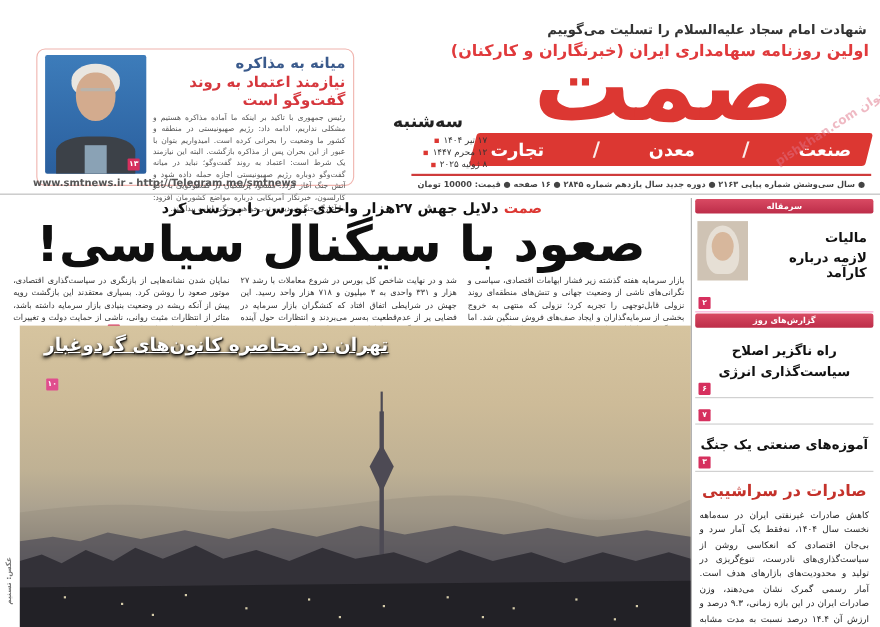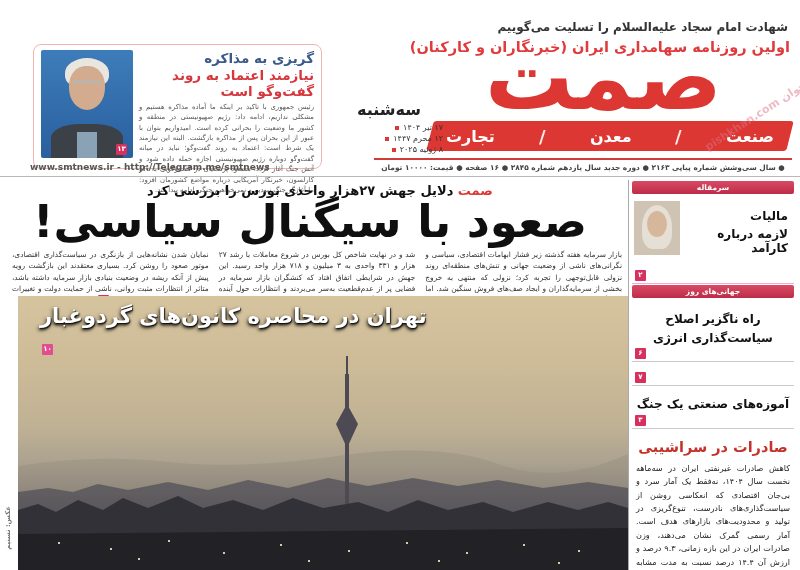--- a/index.html
+++ b/index.html
@@ -62,23 +62,23 @@
   .headline { position:absolute; top:195px; left:30px; width:560px; text-align:center;
               font-size:45px; font-weight:bold; color:#0f0f0f; letter-spacing:-1px; }
   .lead-cols { position:absolute; top:249px; right:178px; left:12px; height:46px;
                display:flex; gap:10px; direction:rtl; }
   .lead-col { flex:1; font-size:7.4px; color:#333; text-align:justify; line-height:1.52; }
 
   
   .photo { position:absolute; top:296px; left:18px; width:610px; height:274px; overflow:hidden;
            background:linear-gradient(180deg,#d6c49f 0%, #cdbb98 26%, #bfb194 48%, #a9a08f 62%, #7d7872 76%, #47454a 88%, #2c2b2f 100%); }
   .photo svg { position:absolute; inset:0; }
-  .photo-caption { position:absolute; top:8px; left:22px; font-size:21px; font-weight:bold; color:#fff;
+  .photo-caption { position:absolute; top:8px; left:22px; font-size:17px; font-weight:bold; color:#fff;
                    text-shadow:0 2px 3px rgba(0,0,0,.8), 1px 1px 1px rgba(0,0,0,.7), -1px 2px 4px rgba(0,0,0,.55);
-                   white-space:nowrap; }
+                   white-space:nowrap;text-decoration:underline; }
   .caption-badge { position:absolute; top:48px; left:24px; background:#e04e8e; }
   .photo-credit { position:absolute; left:0; top:492px; width:16px; height:72px;
                   display:flex; align-items:center; justify-content:center; }
   .photo-credit span { transform:rotate(-90deg); white-space:nowrap; font-size:6.8px; color:#777; font-weight:bold; }
 
   
   .sidebar { position:absolute; top:180px; right:4px; width:166px; height:388px;
              border-right:none; }
   .sidebar::before { content:""; position:absolute; left:-2px; top:0; bottom:-2px; border-left:1px solid #aaa; }
   .band { height:13px; margin:1px 2px 3px; background:linear-gradient(180deg,#d94a63,#bd2d49);
@@ -127,35 +127,35 @@
         <span class="sq"></span>
     </div>
     <div class="date-row">
       <span class="txt">۸ ژوئیه ۲۰۲۵</span>
         <span class="sq"></span>
     </div>
   </div>
 
   <div class="nego-box">
     <div class="nego-text">
-      <div class="nego-title1">گریزی به مذاکره</div>
+      <div class="nego-title1">میانه به مذاکره</div>
       <div class="nego-title2">نیازمند اعتماد به روند گفت‌وگو است</div>
       <div class="nego-body">رئیس جمهوری با تاکید بر اینکه ما آماده مذاکره هستیم و مشکلی نداریم، ادامه داد: رژیم صهیونیستی در منطقه و کشور ما وضعیت را بحرانی کرده است. امیدواریم بتوان با عبور از این بحران پس از مذاکره بازگشت. البته این نیازمند یک شرط است: اعتماد به روند گفت‌وگو؛ نباید در میانه گفت‌وگو دوباره رژیم صهیونیستی اجازه حمله داده شود و آتش جنگ آغاز گردد. مسعود پزشکیان در گفت‌وگویی با تاکر کارلسون، خبرنگار آمریکایی درباره مواضع کشورمان افزود: ما آغازگر جنگ نبودیم و نمی‌خواهیم جنگی ادامه پیدا کند.</div>
     </div>
     <div class="nego-photo">
       <div class="p-hair"></div>
       <div class="p-face"></div>
       <div class="p-brow"></div>
       <div class="p-suit"></div>
       <div class="p-shirt"></div>
       <span class="page-badge nego-badge">۱۳</span>
     </div>
   </div>
 
-  <div class="info-line">● سال سی‌وشش شماره پیاپی ۲۱۶۳ ● دوره جدید سال یازدهم شماره ۲۸۴۵ ● ۱۶ صفحه ● قیمت: ۱۰۰۰۰ تومان</div>
+  <div class="info-line">● سال سی‌وشش شماره پیاپی ۲۱۶۳ ● دوره جدید سال یازدهم شماره ۲۸۴۵ ● ۱۶ صفحه ● قیمت: 10000 تومان</div>
   <div class="links-line">www.smtnews.ir   -   http://Telegram.me/smtnews</div>
   <div class="header-rule"></div>
 
   <div class="kicker">
     <span class="brand">صمت</span>
     <span>دلایل جهش ۲۷هزار واحدی بورس را بررسی کرد</span>
   </div>
   <div class="headline">صعود با سیگنال سیاسی!</div>
   <div class="lead-cols">
     <div class="lead-col">بازار سرمایه هفته گذشته زیر فشار ابهامات اقتصادی، سیاسی و نگرانی‌های ناشی از وضعیت جهانی و تنش‌های منطقه‌ای روند نزولی قابل‌توجهی را تجربه کرد؛ نزولی که منتهی به خروج بخشی از سرمایه‌گذاران و ایجاد صف‌های فروش سنگین شد. اما روز گذشته با ابلاغ پیام‌هایی مثبت و تقویت انتظارات، بخش مهمی از این جو منفی متعادل</div>
@@ -206,21 +206,21 @@
         <div class="ed-t1">مالیات</div>
         <div class="ed-t2">لازمه درباره کارآمد</div>
       </div>
       <div class="ed-photo">
         <div class="w-scarf"></div>
         <div class="w-face"></div>
       </div>
       <span class="page-badge item-badge">۲</span>
     </div>
 
-    <div class="band">جهانی‌های روز</div>
+    <div class="band">گزارش‌های روز</div>
 
     <div class="report-item">
       <span>راه ناگزیر اصلاح سیاست‌گذاری انرژی</span>
       <span class="page-badge item-badge">۶</span>
     </div>
     <div class="report-item">
       <span class="page-badge item-badge">۷</span>
     </div>
     <div class="report-item">
       <span>آموزه‌های صنعتی یک جنگ</span>

